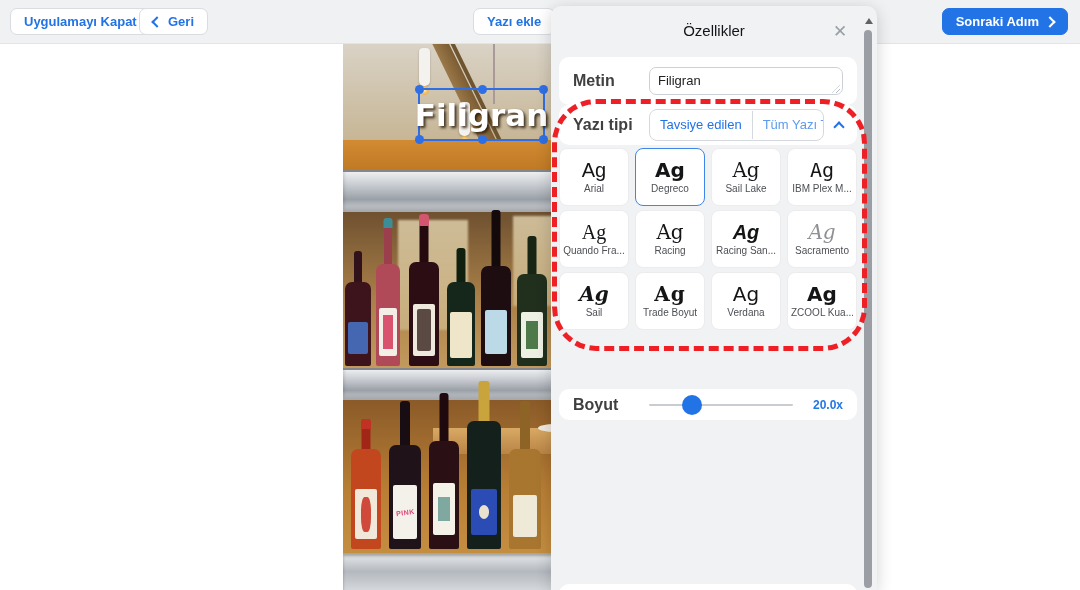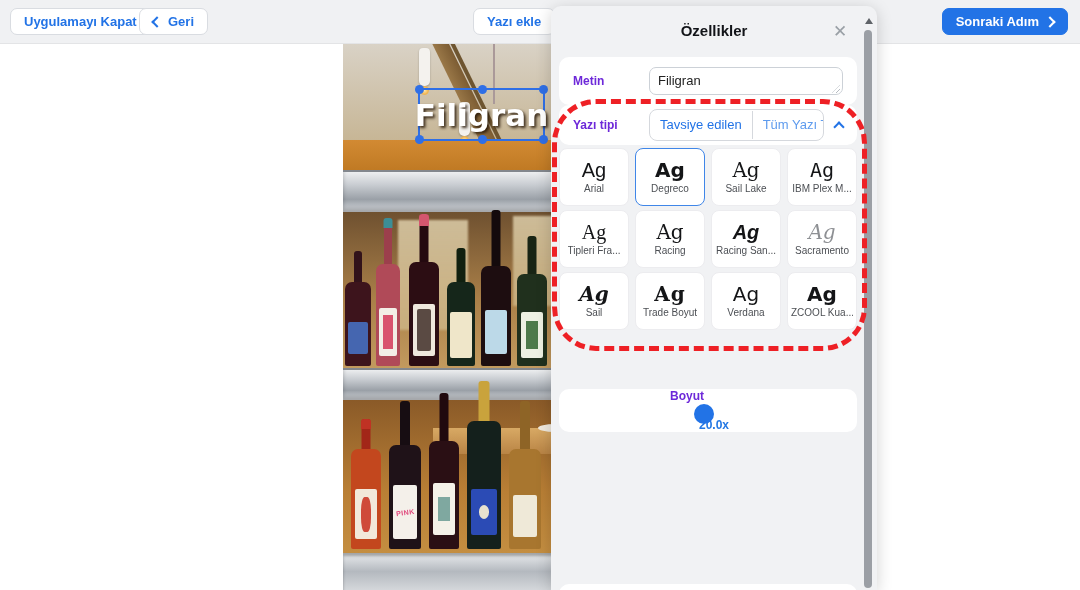--- a/index.html
+++ b/index.html
@@ -43,24 +43,24 @@
   .leaf{position:absolute;background:#2f6b35;border-radius:60% 0 60% 0;}
   .pot{position:absolute;background:linear-gradient(180deg,#f2f2f0,#cfcfcb);border-radius:4px 4px 10px 10px;}
 
   
   .wm{position:absolute;left:418px;top:88px;width:127px;height:53px;border:2px solid var(--selection_blue,#2f6fe6);box-sizing:border-box;z-index:4;display:flex;align-items:center;justify-content:center;cursor:move;}
   .wm-text{font-family:"DejaVu Sans",sans-serif;font-weight:800;font-size:31px;color:#fff;text-shadow:2px 2px 3px rgba(35,20,5,.85);letter-spacing:0;}
   .hd{position:absolute;width:9px;height:9px;border-radius:50%;background:var(--selection_blue,#2f6fe6);}
 
   
   .panel{position:absolute;left:551px;top:6px;width:326px;height:584px;background:var(--panel_bg,#f1f2f4);border-radius:10px 10px 0 0;box-shadow:0 3px 16px rgba(0,0,0,.18);z-index:10;overflow:hidden;}
-  .panel-title{position:absolute;left:0;top:0;width:100%;height:36px;line-height:50px;text-align:center;font-size:15px;font-weight:700;color:#121418;}
+  .panel-title{position:absolute;left:0;top:0;width:100%;height:36px;line-height:50px;text-align:center;font-size:15px;font-weight:400;color:#121418;}
   .close-btn{position:absolute;right:26px;top:14px;width:22px;height:22px;display:flex;align-items:center;justify-content:center;font-size:17px;color:#9aa0a6;cursor:pointer;}
   .card{position:absolute;left:8px;width:298px;background:#fff;border-radius:10px;box-sizing:border-box;display:flex;align-items:center;padding:0 14px;}
-  .lbl{font-size:12px;font-weight:700;color:#6d28d9;width:76px;flex:none;}
+  .lbl{font-size:16px;font-weight:700;color:#404040;width:76px;flex:none;}
   .c-metin{top:51px;height:48px;}
   .metin-input{flex:1;height:28px;resize:none;border:1px solid #ccd1d7;border-radius:7px;font-family:"Liberation Sans",sans-serif;font-size:13px;color:#222;padding:5px 8px;box-sizing:border-box;outline:none;overflow:hidden;}
   .grip{position:absolute;right:17px;bottom:12px;width:8px;height:8px;background:repeating-linear-gradient(135deg,transparent 0 2px,#b6bbc1 2px 3px);clip-path:polygon(100% 0,100% 100%,0 100%);pointer-events:none;}
   .c-yazitipi{top:99px;height:40px;}
   .tabs{display:flex;align-items:center;height:30px;background:#fff;border:1px solid #d5d8dd;border-radius:8px;overflow:hidden;}
   .tab{padding:0 10px;font-size:13px;line-height:28px;cursor:pointer;white-space:nowrap;}
   .tab.active{color:var(--accent,#2273e6);font-weight:400;}
   .tab.idle{color:#5e9bee;font-weight:400;border-left:1px solid #d5d8dd;}
   .collapse{margin-left:11px;color:var(--accent,#2273e6);cursor:pointer;display:flex;align-items:center;}
   .font-cell{position:absolute;width:70px;height:58px;background:#fff;border:1px solid #ececef;border-radius:8px;box-sizing:border-box;display:flex;flex-direction:column;align-items:center;justify-content:center;gap:3px;cursor:pointer;}
@@ -74,21 +74,21 @@
   .g4{font-family:"Liberation Serif",serif;}
   .g5{font-family:"DejaVu Serif",serif;}
   .g6{font-family:"Liberation Sans",sans-serif;font-weight:800;font-style:italic;}
   .g7{font-family:"DejaVu Serif",serif;font-style:italic;color:#8e9094 !important;}
   .g8{font-family:"DejaVu Serif",serif;font-style:italic;font-weight:700;}
   .g9{font-family:"DejaVu Serif",serif;font-weight:800;letter-spacing:1px;}
   .g10{font-family:"DejaVu Sans",sans-serif;}
   .g11{font-family:"DejaVu Sans",sans-serif;font-weight:700;}
   .c-renk{top:334px;height:44px;}
   .renk-input{flex:1;height:28px;border:1px solid #ccd1d7;border-radius:7px;outline:none;background:#fff;}
-  .c-boyut{top:383px;height:43px;flex-direction:column;}
+  .c-boyut{top:383px;height:31px;}
   .c-doseme{top:430px;height:44px;}
   .c-opaklik{top:478px;height:44px;}
   .c-dondurme{top:526px;height:46px;}
   .c-extra{top:578px;height:30px;}
   .slider{flex:1;position:relative;height:22px;margin-right:8px;cursor:pointer;}
   .track{position:absolute;left:0;right:0;top:10px;height:2px;background:#c9ccd1;border-radius:2px;}
   .thumb{position:absolute;top:1px;width:20px;height:20px;border-radius:50%;background:var(--accent,#2273e6);transform:translateX(-50%);cursor:grab;}
   .val{width:42px;flex:none;text-align:right;font-size:12px;font-weight:700;color:var(--value_blue,#2478e4);}
   .segmented{display:flex;border:1px solid #d5d8dd;border-radius:8px;overflow:hidden;background:#fff;height:32px;}
   .seg{width:40px;display:flex;align-items:center;justify-content:center;cursor:pointer;}
@@ -288,21 +288,21 @@
     <div class="font-cell" style="left:160px;top:142px;">
         <span class="g g2">Ag</span>
         <span class="n">Sail Lake</span>
       </div>
     <div class="font-cell" style="left:236px;top:142px;">
         <span class="g g3">Ag</span>
         <span class="n">IBM Plex M...</span>
       </div>
     <div class="font-cell" style="left:8px;top:204px;">
         <span class="g g4">Ag</span>
-        <span class="n">Tipleri Fra...</span>
+        <span class="n">Quando Fra...</span>
       </div>
     <div class="font-cell" style="left:84px;top:204px;">
         <span class="g g5">Ag</span>
         <span class="n">Racing</span>
       </div>
     <div class="font-cell" style="left:160px;top:204px;">
         <span class="g g6">Ag</span>
         <span class="n">Racing San...</span>
       </div>
     <div class="font-cell" style="left:236px;top:204px;">

